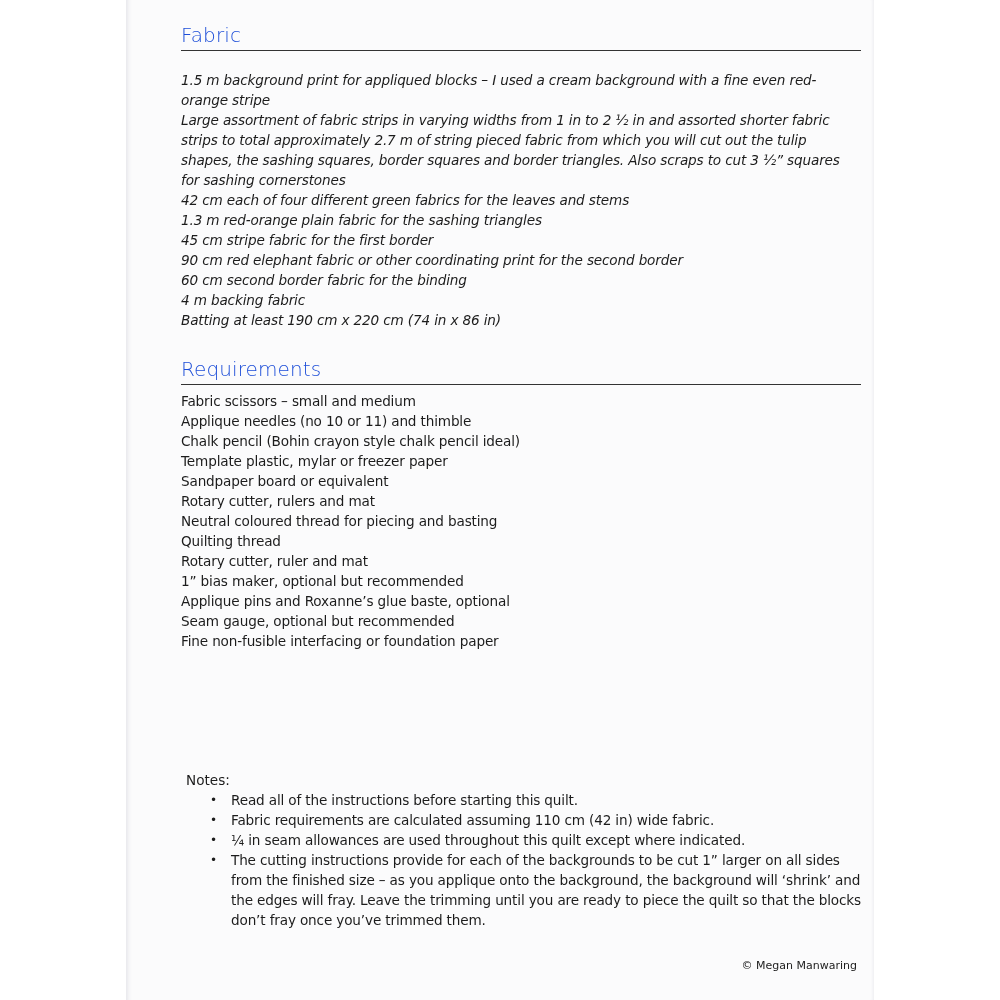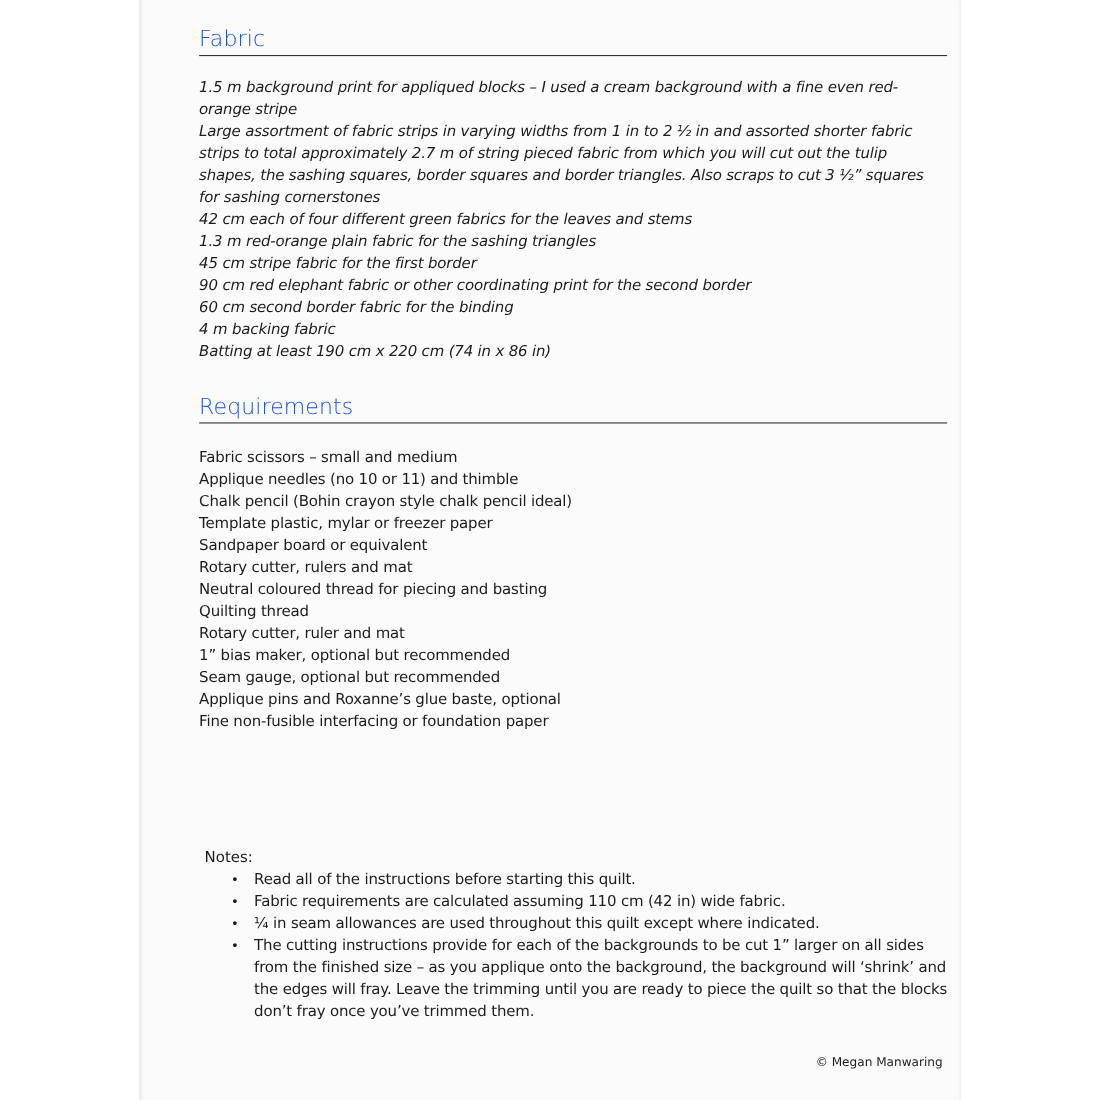--- a/index.html
+++ b/index.html
@@ -47,21 +47,21 @@
     }
     .list li {
       font-size: 13.6px;
       line-height: 20px;
       letter-spacing: -0.15px;
       color: #1c1c1c;
     }
     #fabric-section { top: 22px; }
     #fabric-list { margin-top: 19px; font-style: italic; }
     #req-section { top: 356px; }
-    #req-list { margin-top: 21px; }
+    #req-list { margin-top: 6px; }
     .notes {
       position: absolute;
       left: 186px;
       top: 770px;
       width: 680px;
     }
     .notes-label {
       font-size: 13.6px;
       line-height: 20px;
       color: #1c1c1c;
@@ -120,22 +120,22 @@
     <li>Fabric scissors – small and medium</li>
     <li>Applique needles (no 10 or 11) and thimble</li>
     <li>Chalk pencil (Bohin crayon style chalk pencil ideal)</li>
     <li>Template plastic, mylar or freezer paper</li>
     <li>Sandpaper board or equivalent</li>
     <li>Rotary cutter, rulers and mat</li>
     <li>Neutral coloured thread for piecing and basting</li>
     <li>Quilting thread</li>
     <li>Rotary cutter, ruler and mat</li>
     <li>1” bias maker, optional but recommended</li>
+    <li>Applique pins and Roxanne’s glue baste, optional</li>
     <li>Seam gauge, optional but recommended</li>
-    <li>Applique pins and Roxanne’s glue baste, optional</li>
     <li>Fine non-fusible interfacing or foundation paper</li>
   </ul>
 </section>
 
 <section class="notes">
   <div class="notes-label">Notes:</div>
   <ul class="notes-list">
     <li>
       <span class="bullet">•</span>
       <span>Read all of the instructions before starting this quilt.</span>

